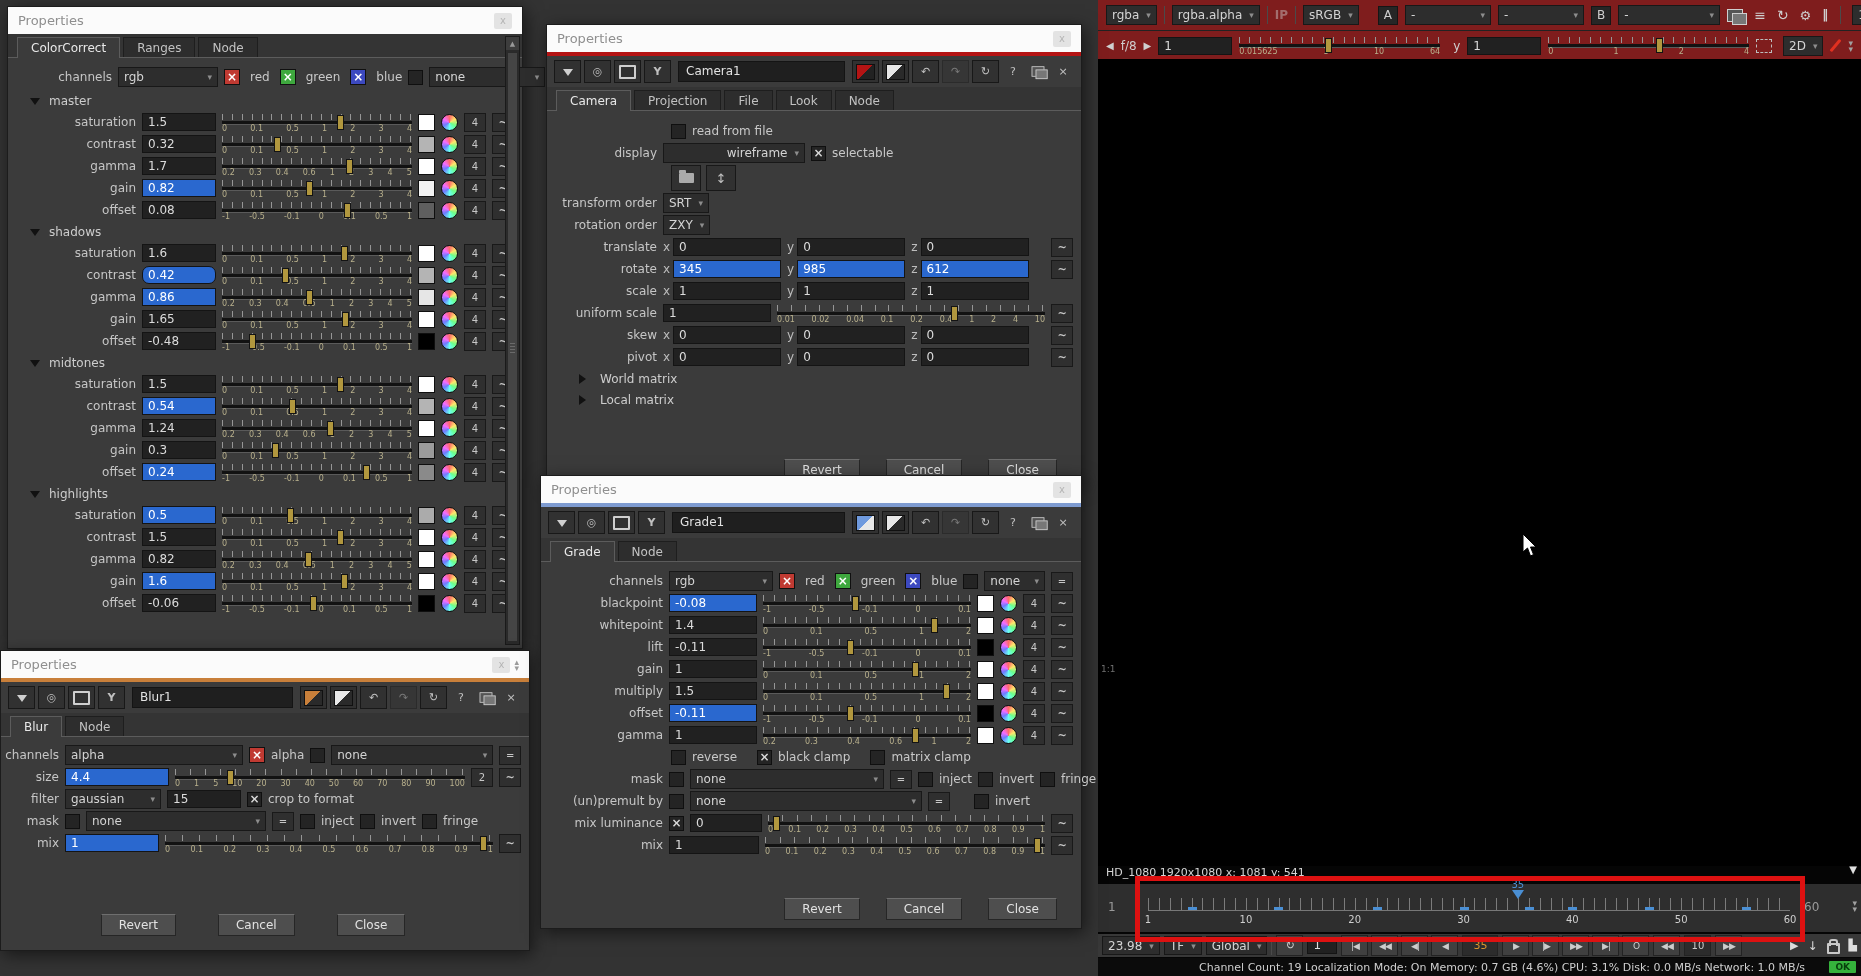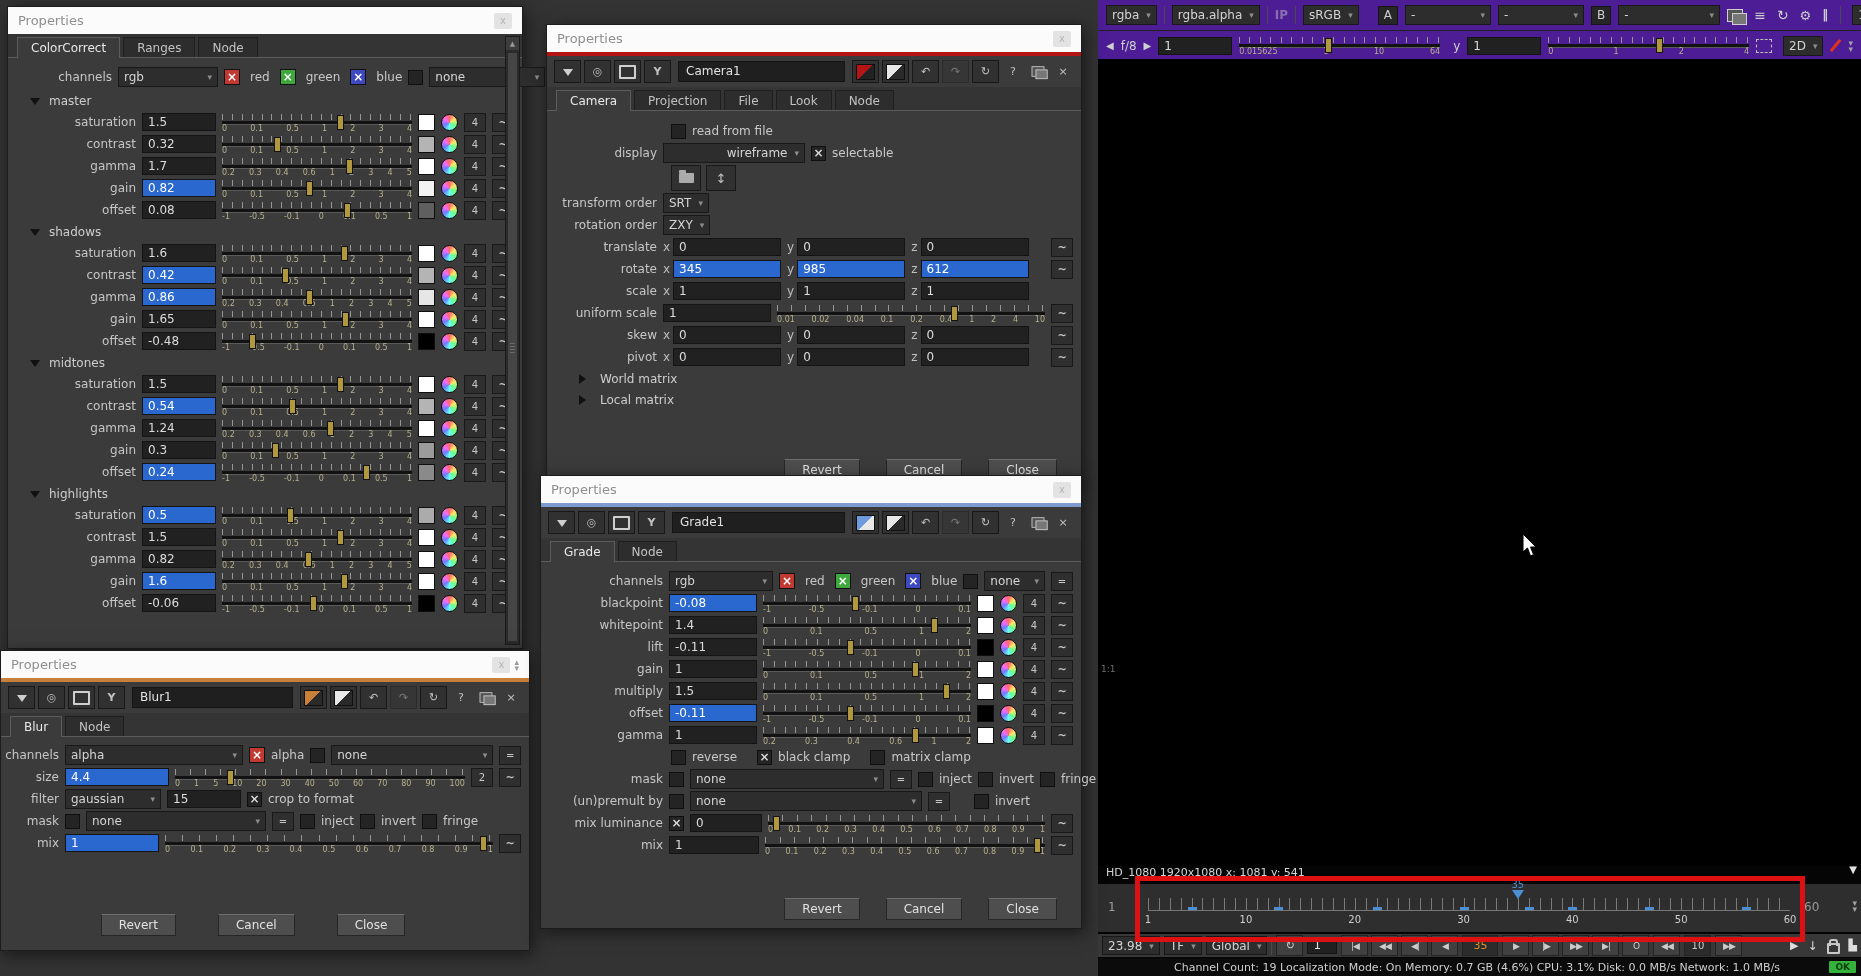--- a/index.html
+++ b/index.html
@@ -45,21 +45,21 @@
 .btnrow{display:flex;gap:26px;justify-content:flex-end;padding-right:24px}
 .ghdr{display:flex;align-items:center;gap:9px;height:21px;padding-left:22px;color:#cdcdcd}
 .gtri{width:0;height:0;border:5px solid transparent;border-top:7px solid #111;margin-top:6px}
 .sbar{position:absolute;top:29px;bottom:3px;width:13px;background:#2b2b2b;border:1px solid #1a1a1a}
 .sb-up{height:13px;background:#3d3d3d;color:#999;font-size:7px;display:flex;align-items:center;justify-content:center}
 .sb-th{position:absolute;top:15px;bottom:2px;left:1px;right:1px;background:#454545;border:1px solid #2a2a2a}
 .sb-dots{position:absolute;top:50%;left:2px;right:2px;height:12px;margin-top:-6px;
  background:repeating-linear-gradient(0deg,#6a6a6a 0 1px,transparent 1px 3px)}
 .lock{width:9px;height:7px;border:2px solid #c9c9c9;border-radius:1px;position:relative;margin-top:5px}
 .lock:before{content:"";position:absolute;top:-6px;left:0;width:5px;height:5px;border:2px solid #c9c9c9;border-bottom:none;border-radius:3px 3px 0 0}
-.vtb{height:30px;background:#4c1d95;border-bottom:1px solid #222;display:flex;align-items:center;gap:7px;padding:0 8px;color:#cfcfcf}
+.vtb{height:30px;background:#7f1d1d;border-bottom:1px solid #222;display:flex;align-items:center;gap:7px;padding:0 8px;color:#cfcfcf}
 .sep{width:1px;height:18px;background:#4a4a4a;flex:none}
 .chipdark{background:#262626;border:1px solid #161616;padding:0 5px;height:17px;line-height:17px}
 .chev2{display:flex;flex-direction:column;line-height:6px;font-size:9px;color:#a0a0a0}
 .tpb{min-width:25px;height:19px;background:#404040;border:1px solid #232323;display:flex;align-items:center;justify-content:center;
  font-size:9px;color:#cccccc;flex:none;letter-spacing:-1px}
 .ic2sq{position:relative;width:14px;height:11px;border:1px solid #cfcfcf;background:#555}
 .ic2sq:after{content:"";position:absolute;left:4px;top:3px;width:13px;height:10px;border:1px solid #cfcfcf;background:#777}
 .dashbox{width:14px;height:12px;border:1px dashed #bdbdbd}
 .redpen{width:3px;height:15px;background:#e03020;transform:rotate(40deg);border-radius:1px}
 .folder{width:15px;height:10px;background:#ababab;position:relative;border-radius:1px}
@@ -243,21 +243,21 @@
           </div>
           <span class="hdl" style="left: calc(64% - 3px);"></span>
         </div>
         <span class="sw" style="background: rgb(255, 255, 255);"></span>
         <span class="wheel"></span>
         <span class="mini">4</span>
         <span class="mini curve">~</span>
       </div>
       <div class="prow">
         <span class="plabel" style="width: 128px;">contrast</span>
-        <span class="pfield hl" style="width: 62px;">0.42</span>
+        <span class="pfield hl" style="width: 62px; border-radius: 7px;">0.42</span>
         <div class="pslider">
           <div class="tks"></div>
           <div class="trk"></div>
           <div class="tlbls">
             <span>0</span>
             <span>0.1</span>
             <span>0.5</span>
             <span>1</span>
             <span>2</span>
             <span>3</span>
@@ -1329,21 +1329,21 @@
       </span>
     <span style="margin-left:auto;display:flex;gap:9px;align-items:center">
       <span style="font-size:11px;color:#ddd">▶</span>
       <span style="font-size:12px;color:#ddd">↓</span>
       <span class="lock"></span>
       <span style="font-size:11px;color:#ddd">▙</span>
     </span>
   </div>
 
   <div class="abs" style="left:0;top:958px;width:763px;height:18px;background:#0b0b0b;display:flex;align-items:center;padding:0 5px;box-sizing:border-box;gap:8px">
-    <span style="margin-left:71px;font-size:11px;color:#cfcfcf;white-space:nowrap">Channel Count: 19 Localization Mode: On Memory: 0.7 GB (4.6%) CPU: 3.1% Disk: 0.0 MB/s Network: 1.0 MB/s</span>
+    <span style="margin-left:96px;font-size:11px;color:#cfcfcf;white-space:nowrap">Channel Count: 19 Localization Mode: On Memory: 0.7 GB (4.6%) CPU: 3.1% Disk: 0.0 MB/s Network: 1.0 MB/s</span>
     <span style="margin-left: auto; color: rgb(7, 62, 12); font-weight: bold; font-size: 9px; padding: 1px 6px; border-radius: 1px; background: rgb(53, 178, 60);">OK</span>
   </div>
 </div>
 
 <div class="abs" id="annot-box" style="left:1135px;top:876px;width:660px;height:56px;border:5px solid #dd1111;z-index:40"></div>
 
 <svg class="abs" style="left:1522px;top:533px;z-index:60" width="18" height="26">
   <polygon points="1,1 1,19 5.5,15 8.5,23 11.5,21.5 8.5,14 14,14" fill="#fff" stroke="#000" stroke-width="1"></polygon>
 </svg>
 

